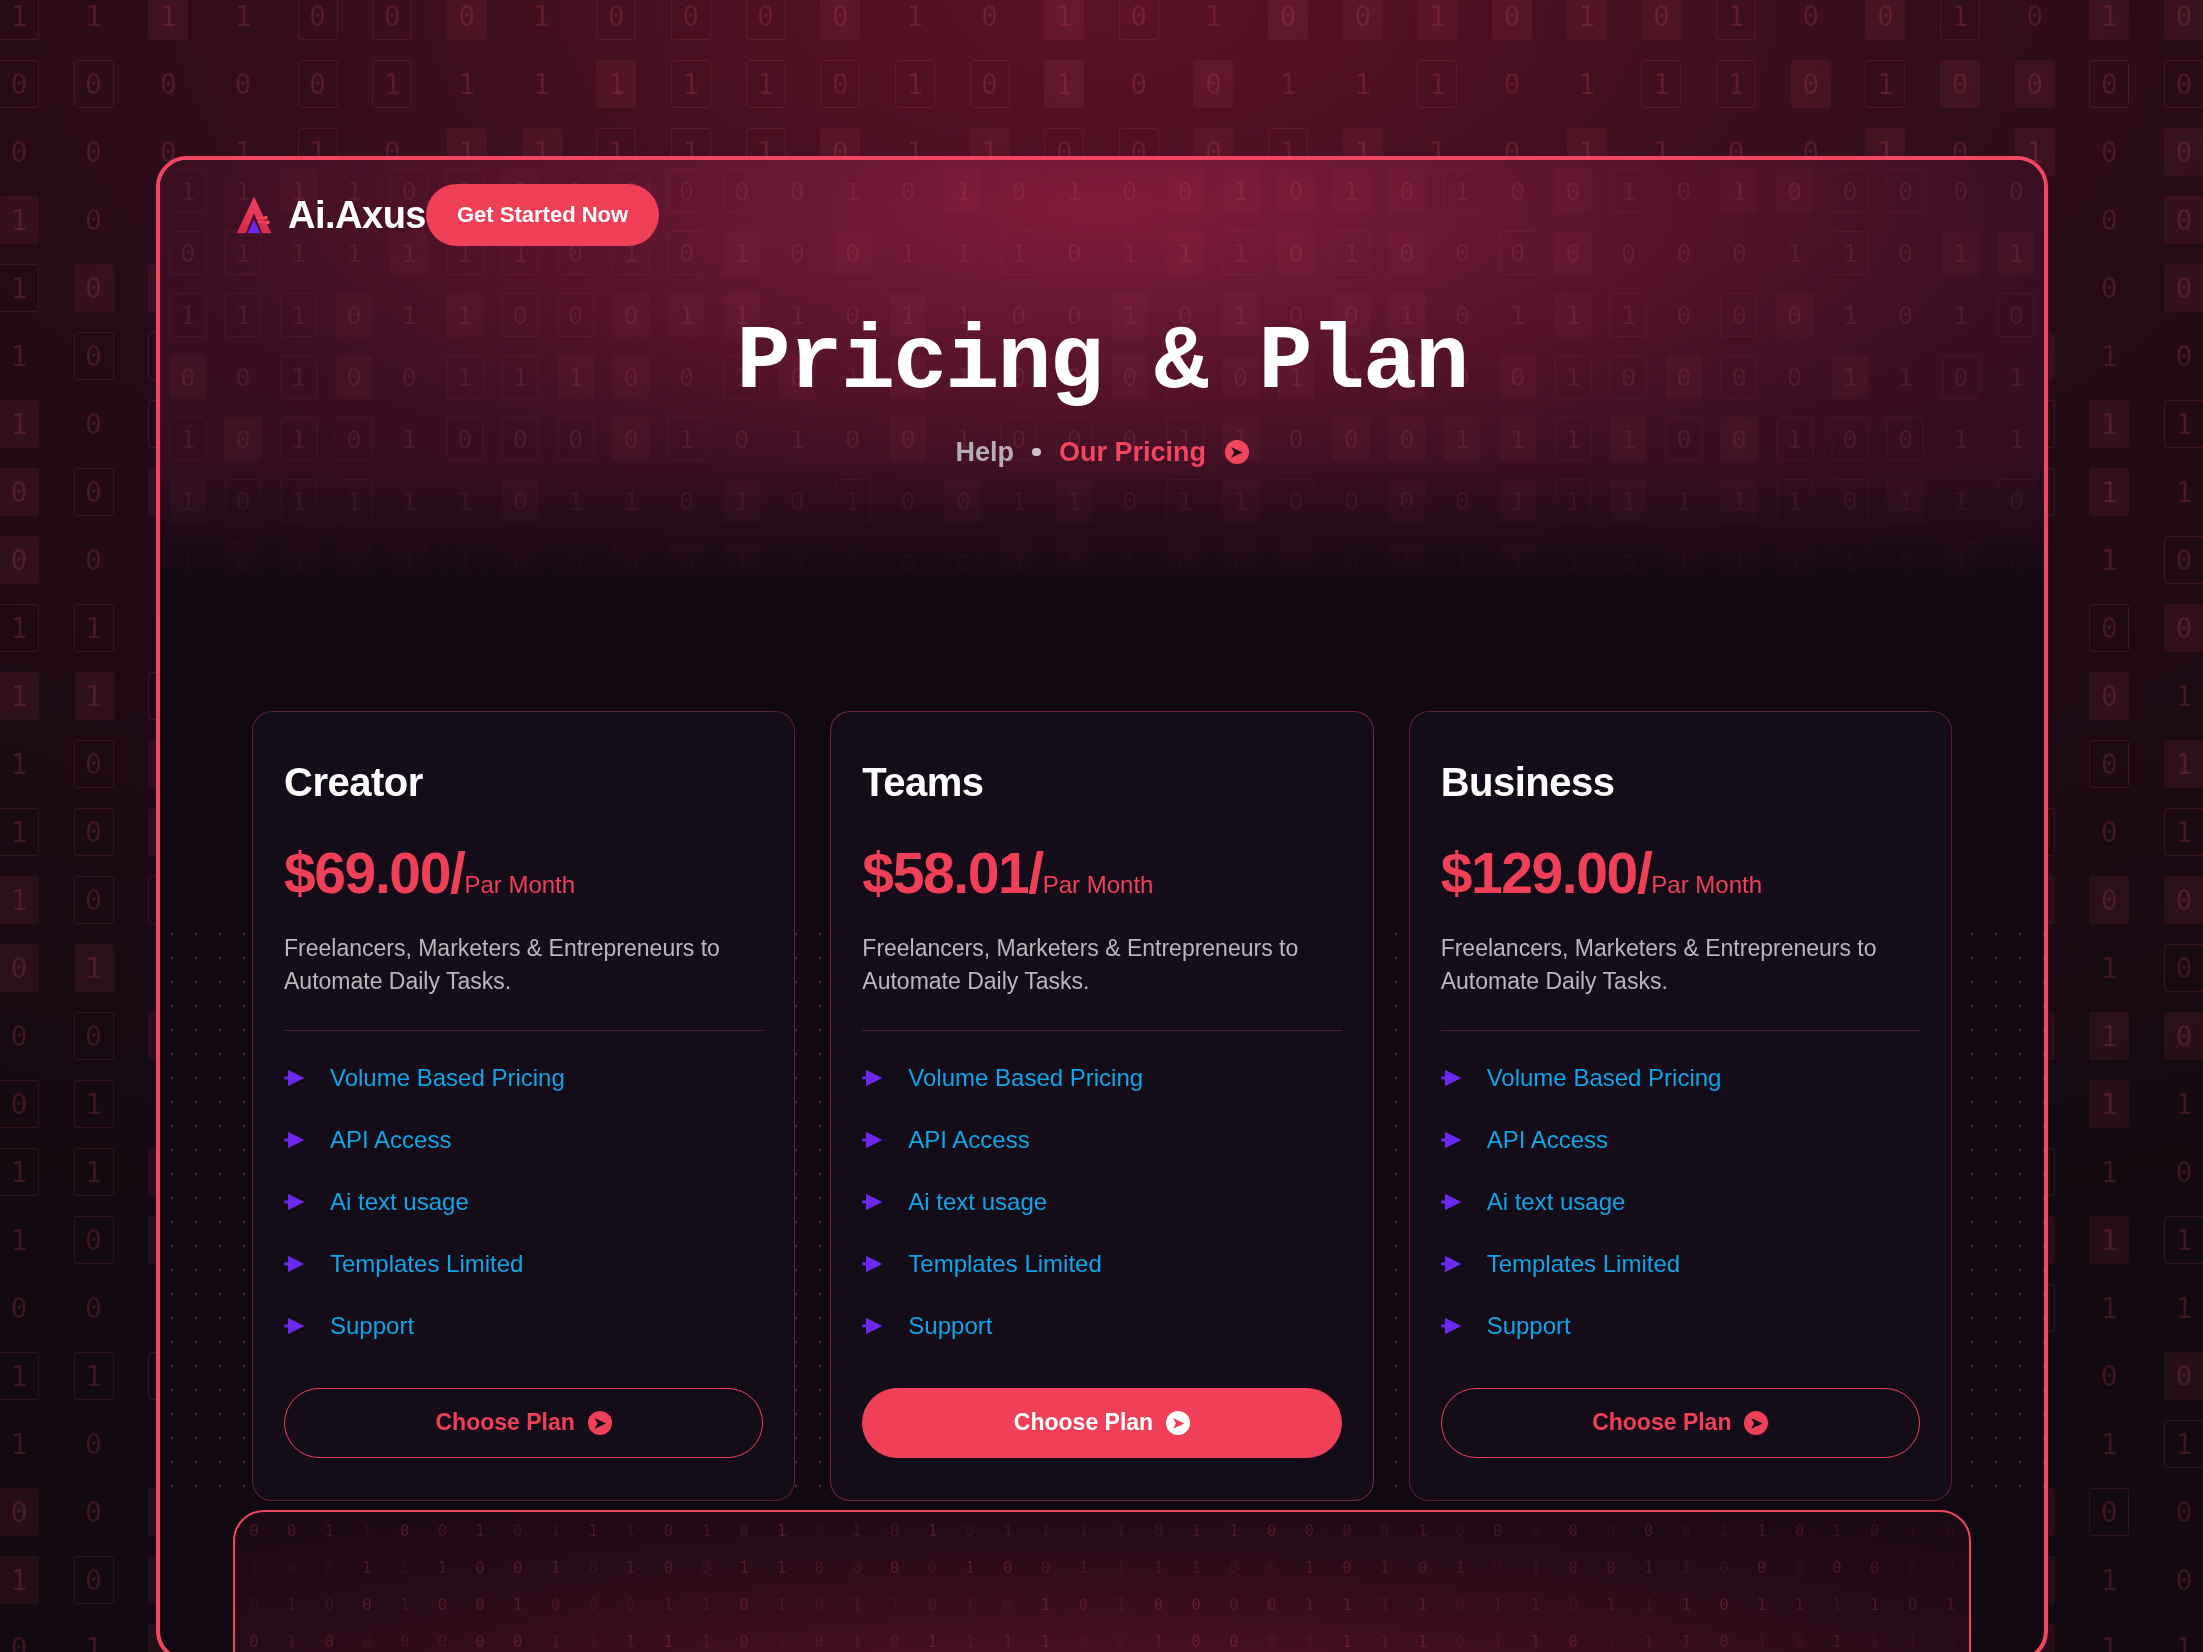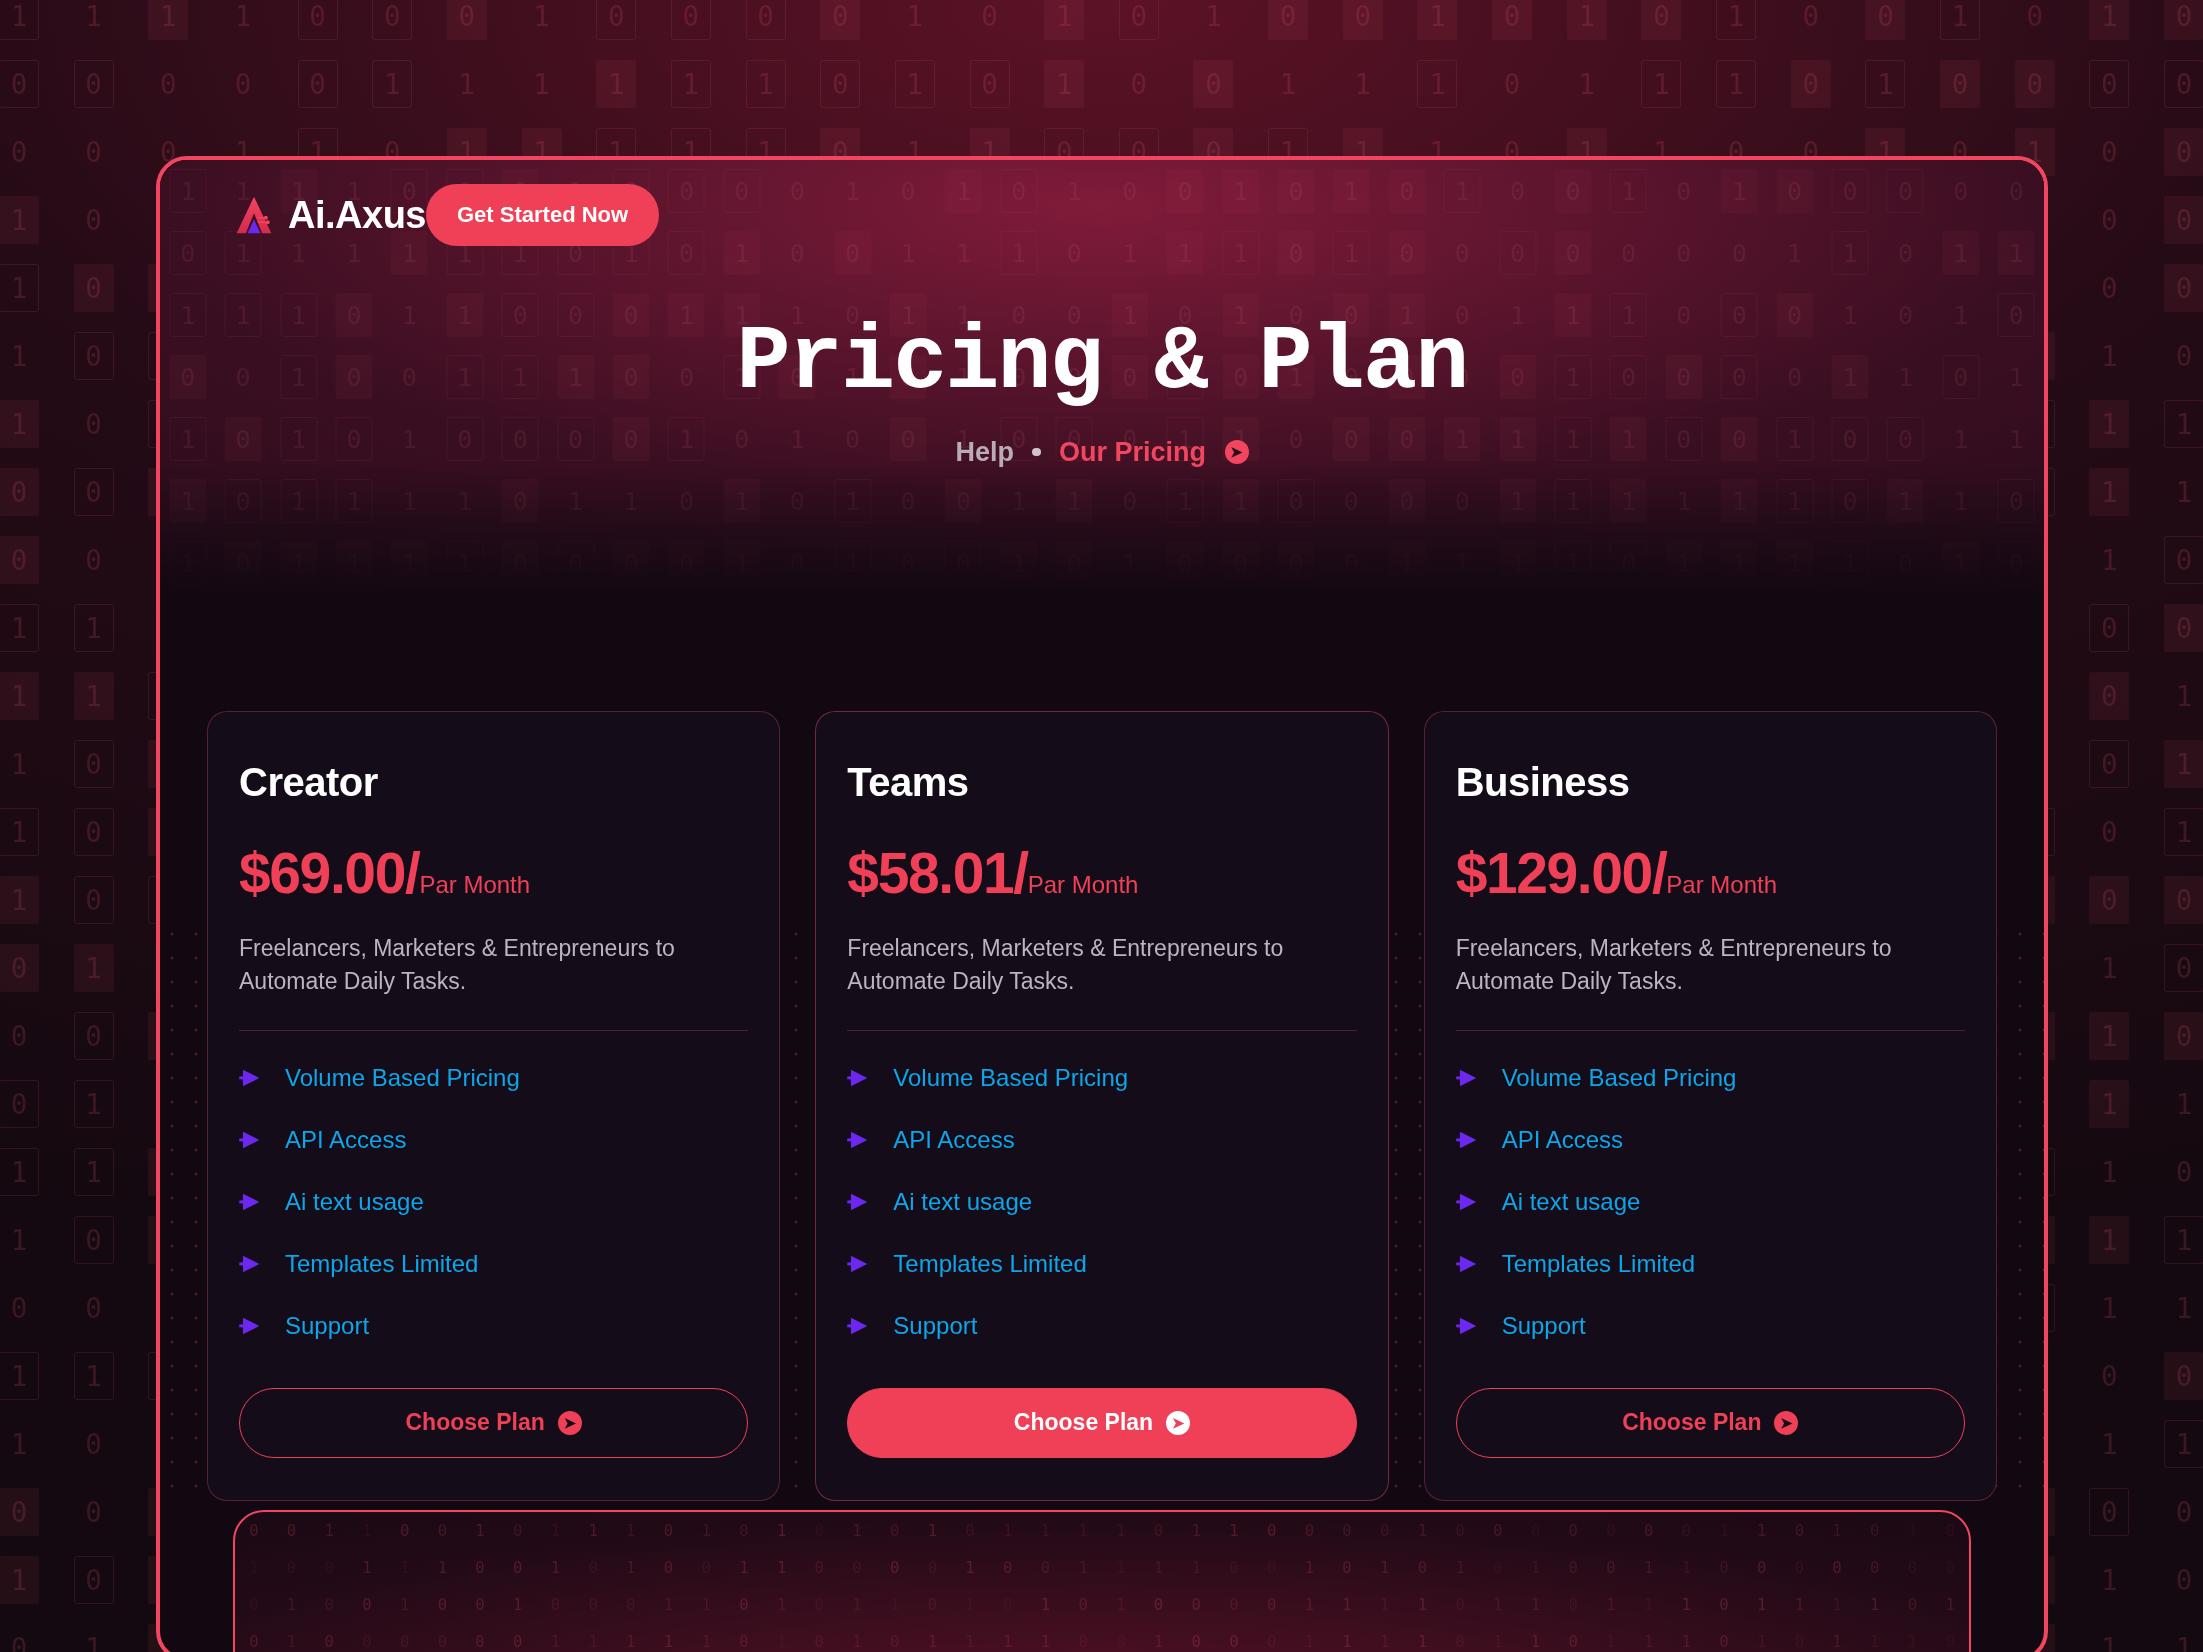--- a/index.html
+++ b/index.html
@@ -136,21 +136,21 @@
     background:#F2455F;
     display:flex;align-items:center;justify-content:center;
     color:#2a0c18; font-size:14.7px; font-weight:700;
     line-height:1;
   }
 
   
   .pricing-area{
     position:relative;
     background:#120812;
-    padding:92px 47px 0;
+    padding:92px 92px 0;
     min-height:826px;
   }
   .dots{
     position:absolute; left:0; right:0; top:303px; bottom:0;
     background-image:radial-gradient(rgba(226,86,110,0.30) 1.5px, transparent 1.6px);
     background-size:24px 24px;
     pointer-events:none;
   }
   .cards{
     position:relative; z-index:3;

